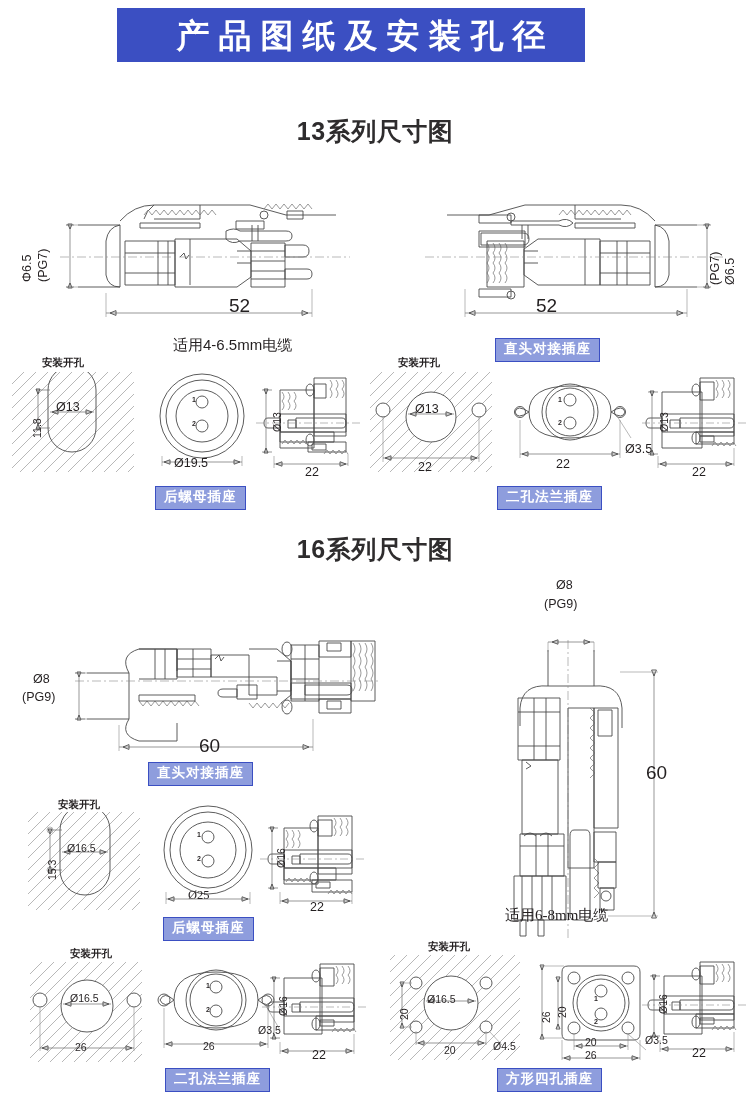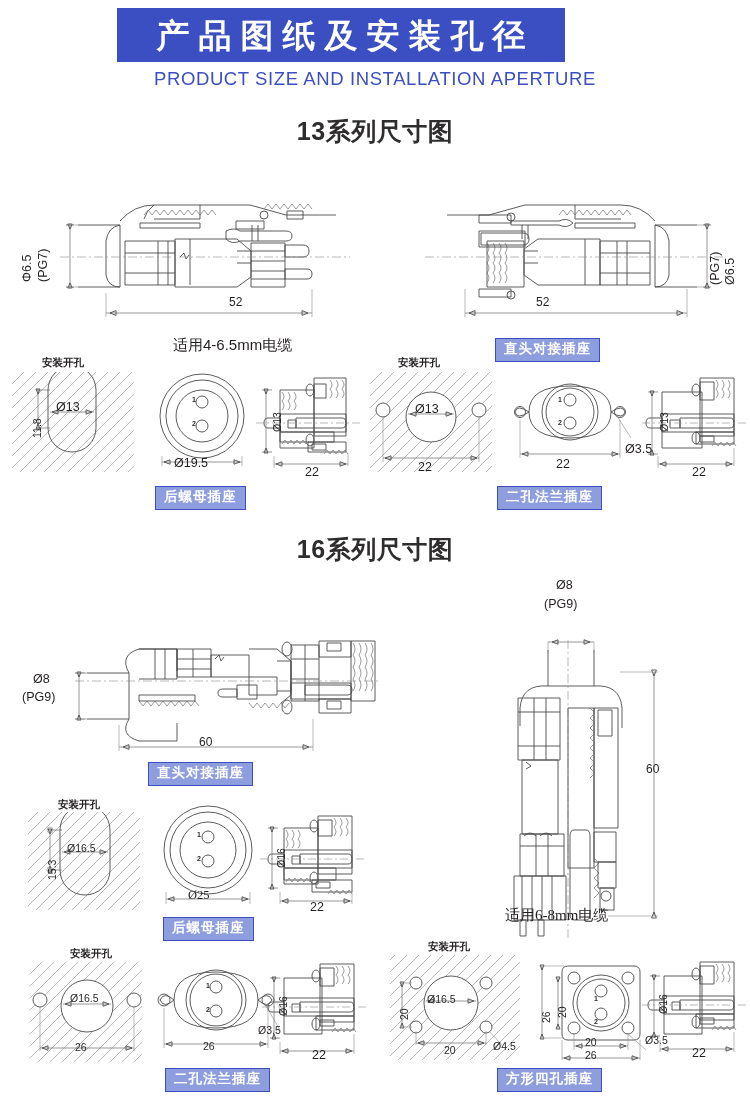--- a/index.html
+++ b/index.html
@@ -6,21 +6,21 @@
   body{
     width:750px;height:1118px;background:#ffffff;
     font-family:"Liberation Sans","DejaVu Sans",sans-serif;
     color:#231f20;overflow:hidden;position:relative;
   }
   .page{position:relative;width:750px;height:1118px;}
 
   
   .banner{
     position:absolute;left:117px;top:8px;width:448px;height:54px;
-    background:#3b4fc2;display:flex;align-items:center;justify-content:center;
+    background:#3b4fc2;display:flex;align-items:center;justify-content:center;padding-left:20px;
   }
   .banner-cn{
     color:#fff;font-size:33px;font-weight:700;letter-spacing:9px;
     text-indent:9px;line-height:1;
   }
   .banner-en{
     position:absolute;left:0;top:68px;width:750px;text-align:center;
     color:#3b4fc2;font-size:18.5px;letter-spacing:.6px;font-weight:400;
   }
 
@@ -35,41 +35,40 @@
   
   .badge{
     position:absolute;background:#8e9ddd;border:1px solid #3b4fc2;
     color:#ffffff;font-size:13.5px;font-weight:700;letter-spacing:1px;
     padding:2px 8px 3px;white-space:nowrap;line-height:1.25;
   }
 
   
   .dim{position:absolute;font-size:12.5px;color:#231f20;white-space:nowrap;}
   .dim.sm{font-size:10.5px;}
-  .dim.big{font-size:12px;}
+  .dim.big{font-size:19px;}
   .dim.rot{transform:rotate(-90deg);transform-origin:left top;}
   .cap{position:absolute;font-size:15px;color:#231f20;white-space:nowrap;}
   .hole-lbl{position:absolute;font-size:11px;font-weight:700;color:#231f20;white-space:nowrap;}
 
   svg{position:absolute;overflow:visible;}
   .ln{fill:none;stroke:#4a4a4a;stroke-width:.9;}
   .ln2{fill:none;stroke:#6f6f6f;stroke-width:.7;}
   .hatch{stroke:#9a9a9a;stroke-width:.7;}
   .thin{fill:none;stroke:#8a8a8a;stroke-width:.6;}
   .dimline{fill:none;stroke:#6b6b6b;stroke-width:.7;}
 </style>
 </head>
 <body>
 
 <div class="page">
 
   <div class="banner">
     <span class="banner-cn">产品图纸及安装孔径</span>
   </div>
-  <div class="banner-en">PRODUCT SIZE AND INSTALLATION APERTURE</div>
 
   <div class="sec-title" id="t13">13系列尺寸图</div>
 
   <svg style="left:40px;top:185px;" width="320" height="140" viewBox="0 0 320 140">
 
     <path class="ln" d="M38,40 h42 v62 h-42"></path>
 
     <path class="ln" d="M80,40 q-12,2 -14,16 v34 q2,12 14,12"></path>
     <path class="ln" d="M80,36 q14,-16 34,-16 h46 v14 h-46"></path>
     <path class="ln" d="M114,20 q-8,6 -10,14"></path>

